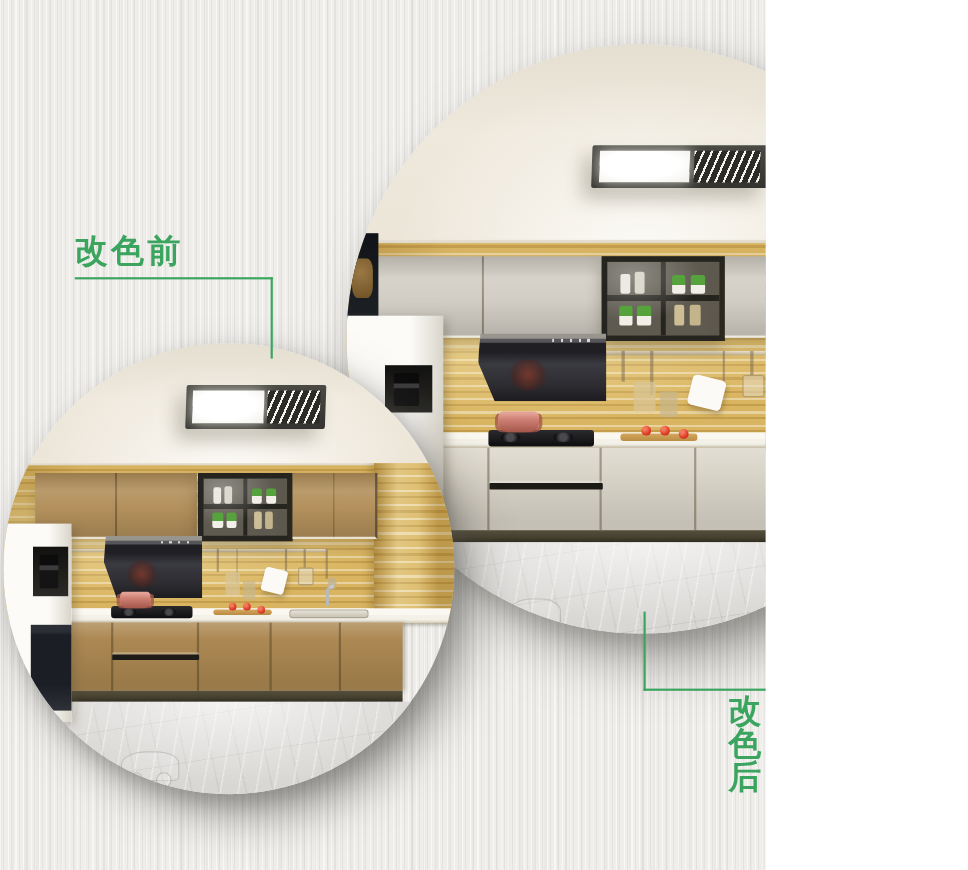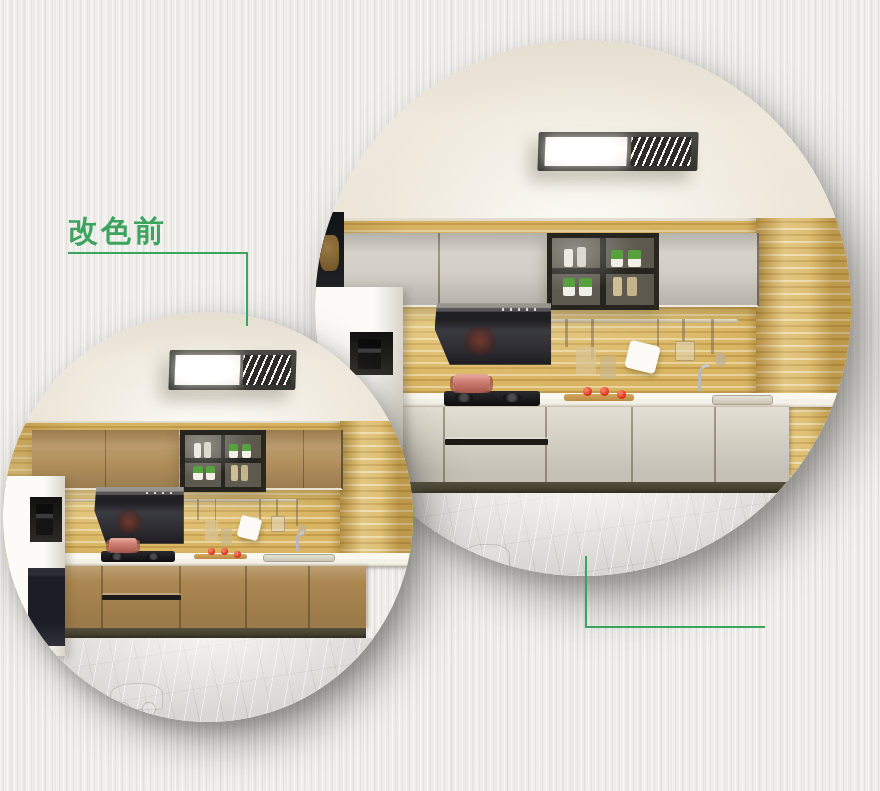--- a/index.html
+++ b/index.html
@@ -1,18 +1,18 @@
 <!DOCTYPE html>
 <html><head>
 <meta charset="utf-8">
 <style>
   html,body{margin:0;padding:0;}
   .page{
-    position:relative; width:880px; height:791px; overflow:hidden;
-    font-family:Liberation Sans, sans-serif;
+    position:relative; width:696px; height:791px; overflow:hidden;
+    font-family:Liberation Mono, monospace;
     background-color:var(--bg,#efeeeb);
     background-image:
       repeating-linear-gradient(90deg, rgba(255,255,255,.55) 0 1px, rgba(0,0,0,0) 1px 3px,
         rgba(205,203,198,.35) 3px 4px, rgba(0,0,0,0) 4px 7px),
       repeating-linear-gradient(90deg, rgba(222,220,215,.3) 0 2px, rgba(0,0,0,0) 2px 11px);
   }
   
   .circle{position:absolute;border-radius:50%;overflow:hidden;}
   .circle-after{left:315px;top:40px;width:536px;height:536px;
     box-shadow:20px 26px 48px rgba(90,88,84,.5), 6px 10px 18px rgba(90,88,84,.25); z-index:1;}
@@ -357,13 +357,14 @@
       </div>
       <div class="dark-appliance"></div>
     </div>
   </div>
 
   <div class="anno-label before-label">改色前</div>
   <div class="anno-line before-line-h"></div>
   <div class="anno-line before-line-v"></div>
   <div class="anno-line after-line-v"></div>
   <div class="anno-line after-line-h"></div>
+  <div class="anno-label after-label">改色后</div>
 </div>
 
 </body></html>

